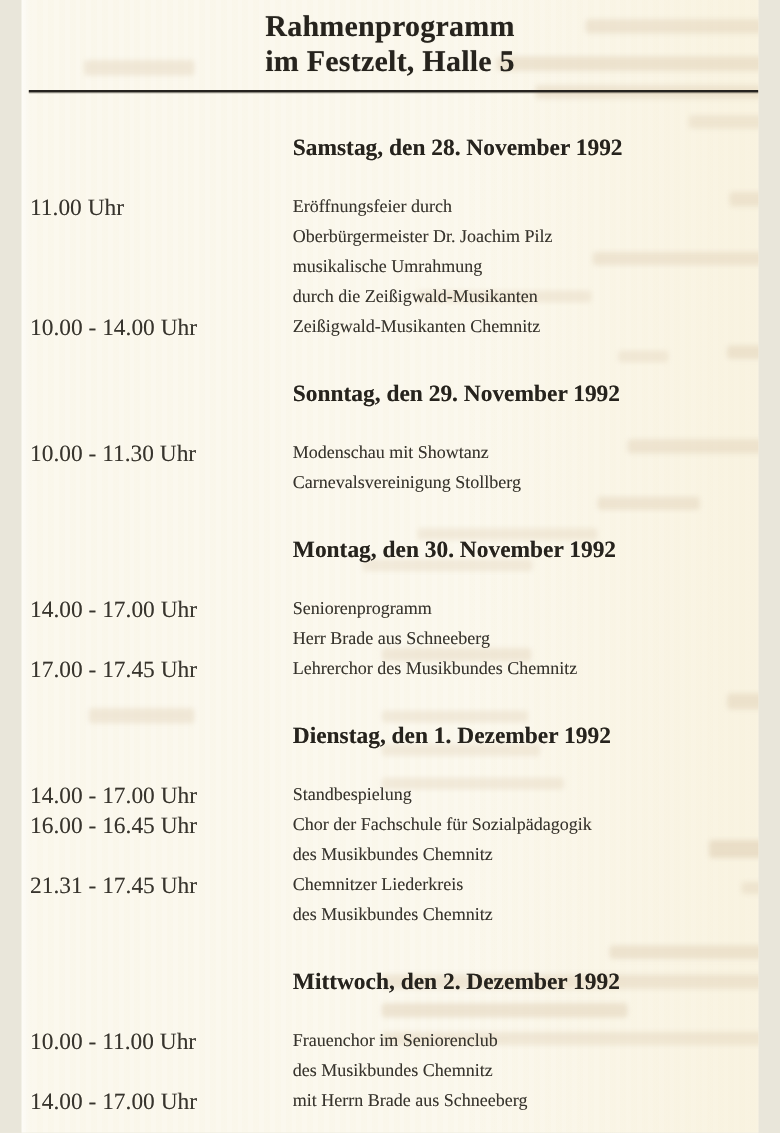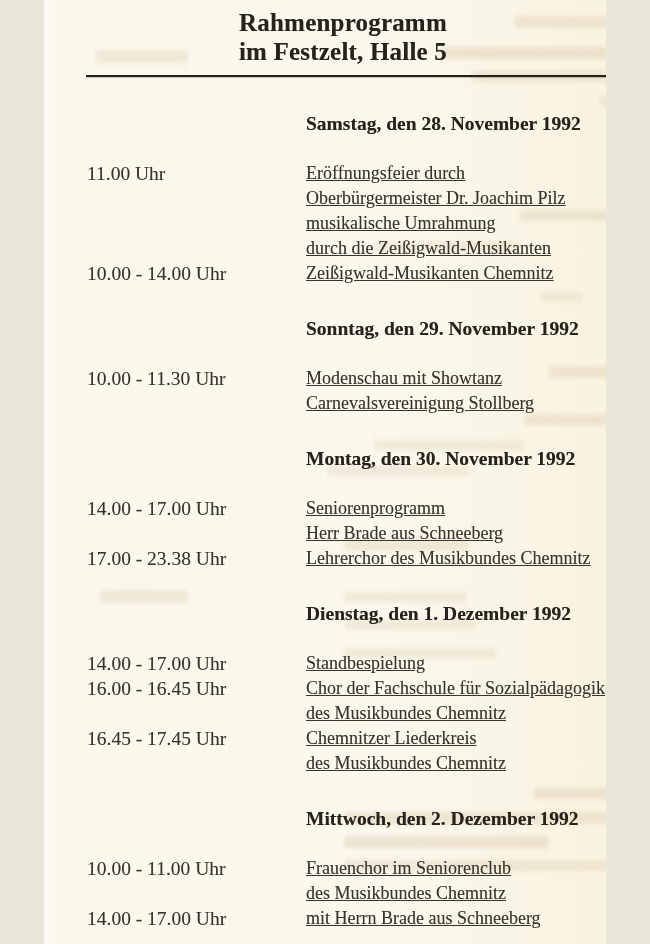--- a/index.html
+++ b/index.html
@@ -8,31 +8,30 @@
     --heading-ink: #26231d;
     --divider: #26231f;
     --bleed: #e0d0b6;
   }
   * { margin: 0; padding: 0; box-sizing: border-box; }
   html, body { background: #e9e6da; }
   body { font-family: "Liberation Serif", "DejaVu Serif", serif; }
 
   .page {
     position: relative;
-    width: 562px;
+    width: 614px;
     height: 944px;
     margin: 0 auto;
     overflow: hidden;
     background:
       linear-gradient(90deg, rgba(255,255,255,0.5) 0px, rgba(255,255,255,0) 10px),
       linear-gradient(90deg, rgba(250,244,222,0) 60%, rgba(247,239,214,0.55) 100%),
       repeating-linear-gradient(90deg, rgba(255,255,255,0.05) 0 4px, rgba(240,233,210,0.08) 4px 9px),
       var(--paper);
     color: var(--ink);
-    padding-left: 36px;
   }
 
   .ghost-layer { position: absolute; inset: 0; z-index: 0; }
   .ghost {
     position: absolute;
     background: var(--bleed);
     border-radius: 3px;
     filter: blur(2px);
   }
 
@@ -74,24 +73,23 @@
   }
   .event-time {
     padding-left: 7px;
     font-size: 19.5px;
     line-height: 25px;
     white-space: nowrap;
     text-shadow: 0 0 0.5px rgba(55,50,40,0.35);
   }
   .event-desc { }
   .event-line {
-    font-size: 18px;
+    font-size: 15px;
     line-height: 25px;
     text-shadow: 0 0 0.5px rgba(55,50,40,0.35);
-    text-decoration: underline;
   }
 </style>
 </head>
 <body>
 
 <div class="page">
 
   <div class="ghost-layer" id="ghost-layer">
       <div class="ghost" style="left: 470px; top: 16px; width: 150px; height: 12px; opacity: 0.45;"></div>
       <div class="ghost" style="left: 52px; top: 50px; width: 92px; height: 13px; opacity: 0.4;"></div>
@@ -165,21 +163,21 @@
         <section class="day-section">
           <h2 class="day-heading">Montag, den 30. November 1992</h2>
           <div class="event-row">
             <div class="event-time">14.00 - 17.00 Uhr</div>
             <div class="event-desc">
               <div class="event-line">Seniorenprogramm</div>
               <div class="event-line">Herr Brade aus Schneeberg</div>
             </div>
           </div>
           <div class="event-row">
-            <div class="event-time">17.00 - 23.38 Uhr</div>
+            <div class="event-time">17.00 - 17.45 Uhr</div>
             <div class="event-desc">
               <div class="event-line">Lehrerchor des Musikbundes Chemnitz</div>
             </div>
           </div>
         </section>
         <section class="day-section">
           <h2 class="day-heading">Dienstag, den 1. Dezember 1992</h2>
           <div class="event-row">
             <div class="event-time">14.00 - 17.00 Uhr</div>
             <div class="event-desc">
@@ -187,21 +185,21 @@
             </div>
           </div>
           <div class="event-row">
             <div class="event-time">16.00 - 16.45 Uhr</div>
             <div class="event-desc">
               <div class="event-line">Chor der Fachschule für Sozialpädagogik</div>
               <div class="event-line">des Musikbundes Chemnitz</div>
             </div>
           </div>
           <div class="event-row">
-            <div class="event-time">16.45 - 17.45 Uhr</div>
+            <div class="event-time">21.31 - 17.45 Uhr</div>
             <div class="event-desc">
               <div class="event-line">Chemnitzer Liederkreis</div>
               <div class="event-line">des Musikbundes Chemnitz</div>
             </div>
           </div>
         </section>
         <section class="day-section">
           <h2 class="day-heading">Mittwoch, den 2. Dezember 1992</h2>
           <div class="event-row">
             <div class="event-time">10.00 - 11.00 Uhr</div>

